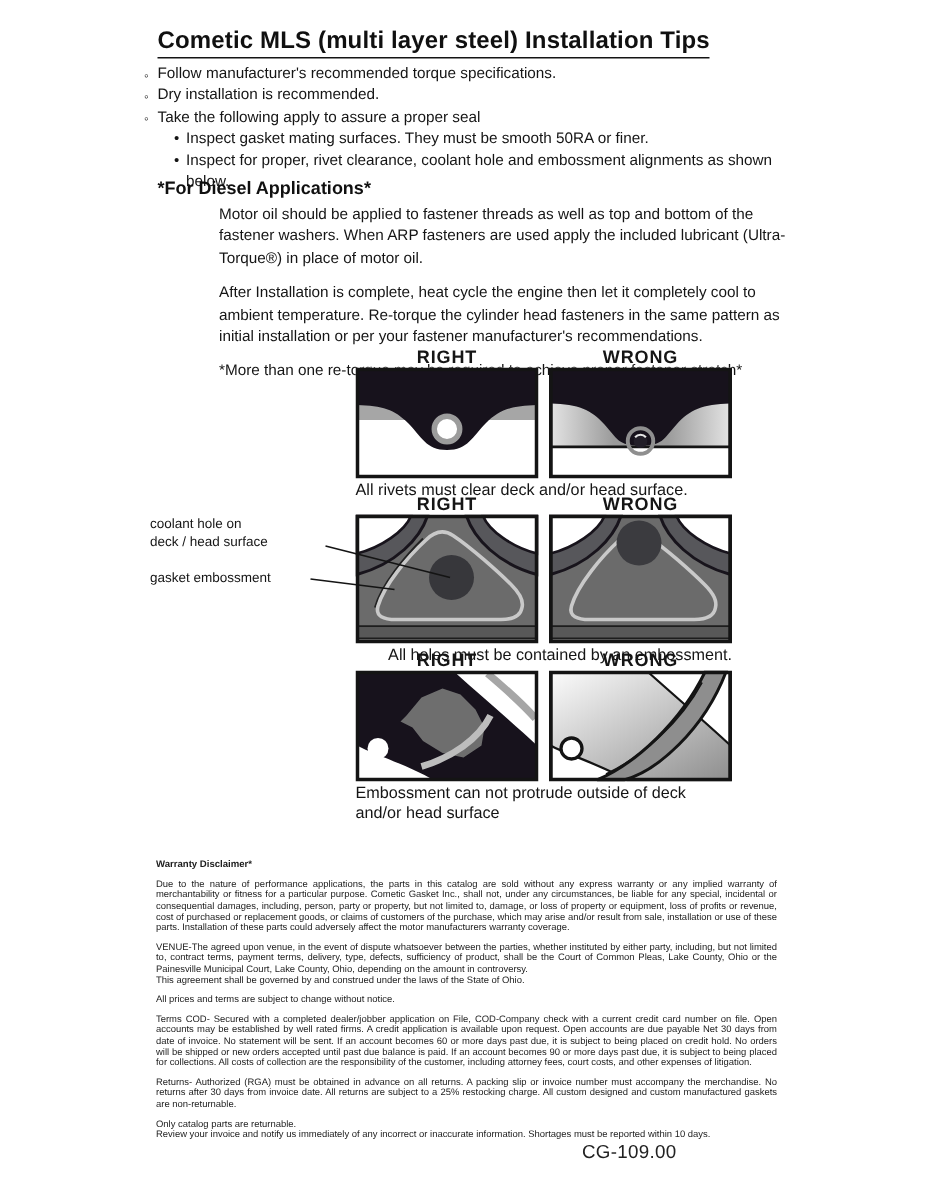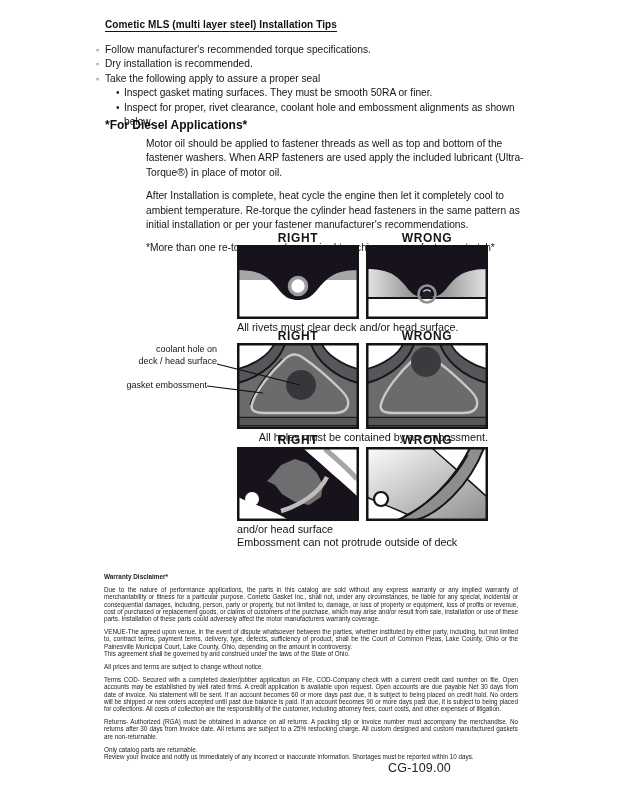--- a/index.html
+++ b/index.html
@@ -4,21 +4,21 @@
 <style>
   * { margin:0; padding:0; box-sizing:border-box; }
   html,body { background:#ffffff; }
   body {
     width:618px; height:800px; position:relative; overflow:hidden;
     font-family:"Liberation Sans", sans-serif; color:#141414;
   }
   .abs { position:absolute; }
 
   .title {
-    left:105px; top:19px; font-size:10px; font-weight:bold;
+    left:105px; top:19px; font-size:16px; font-weight:bold;
     border-bottom:1.6px solid #141414; padding-bottom:1px; letter-spacing:0.1px;
     color:#101010;
   }
 
   .bullets { left:96px; top:43px; font-size:10.2px; line-height:14.4px; color:#151515; width:440px; }
   .b-row { display:flex; }
   .b-m { width:9px; flex:0 0 9px; font-size:9px; line-height:14.4px; }
   .b-row.sub { padding-left:20px; }
   .b-row.sub .b-m { width:8px; flex:0 0 8px; font-size:10px; }
 
@@ -29,21 +29,21 @@
 
   .dg-label { width:122px; text-align:center; font-size:12px; letter-spacing:0.6px; color:#151515;font-weight:bold; }
   .panel { width:122px; height:74px; }
   .panel2 { width:122px; height:86px; }
   svg.diagram { display:block; }
 
   .cap { font-size:10.8px; color:#151515; }
   .cap2 { width:251px; text-align:right; }
   .cap3 { line-height:13px; }
 
-  .ann { text-align:right; font-size:9px; line-height:11.5px; color:#151515; }
+  .ann { text-align:left; font-size:9px; line-height:11.5px; color:#151515; }
   .leader { pointer-events:none; z-index:4; }
 
   .legal { left:104px; top:573px; width:414px; font-size:6.3px; line-height:7.2px; color:#1c1c1c; }
   .legal-h { font-weight:bold; font-size:6.4px; }
   .lp { margin-top:6px; }
   .lp.j { text-align:justify; }
   .lp.nm { margin-top:0; }
 
   .docnum { left:388px; top:761px; font-size:12.5px; color:#222222; letter-spacing:0.2px; }
 </style>
@@ -196,22 +196,22 @@
     <rect x="0" y="0" width="122" height="74" fill="#ffffff"></rect>
     <path d="M1,1 L66,1 C85,18 106,36 121,50 L121,73 L52,73 C35,63 12,56 1,50 Z" fill="url(#gw3)" stroke="#141414" stroke-width="1.5"></path>
     <path d="M32,73 C58,62 88,34 104,1 L118,1 C103,40 72,67 50,73 Z" fill="#8e8e8e" stroke="#141414" stroke-width="2"></path>
     <path d="M38,69 C62,58 88,34 102,8" fill="none" stroke="#141414" stroke-width="1.2"></path>
     <circle cx="15" cy="52" r="7" fill="#ffffff" stroke="#141414" stroke-width="2.2"></circle>
     <rect x="1.25" y="1.25" width="119.5" height="71.5" fill="none" stroke="#141414" stroke-width="2.5"></rect>
   </svg>
 </div>
 
 <div class="abs cap cap3" style="left:237px; top:523px; width:300px;">
+  <div>Embossment can not protrude outside of deck</div>
   <div>and/or head surface</div>
-  <div>Embossment can not protrude outside of deck</div>
 </div>
 
 <div class="abs legal">
   <div class="legal-h">Warranty Disclaimer*</div>
   <p class="lp j">Due to the nature of performance applications, the parts in this catalog are sold without any express warranty or any implied warranty of merchantability or fitness for a particular purpose.  Cometic Gasket Inc., shall not, under any circumstances, be liable for any special, incidental or consequential damages, including, person, party or property, but not limited to, damage, or loss of property or equipment, loss of profits or revenue, cost of purchased or replacement goods, or claims of customers of the purchase, which may arise and/or result from sale, installation or use of these parts.  Installation of these parts could adversely affect the motor manufacturers warranty coverage.</p>
   <p class="lp j">VENUE-The agreed upon venue, in the event of dispute whatsoever between the parties, whether instituted by either party, including, but not limited to, contract terms, payment terms, delivery, type, defects, sufficiency of product, shall be the Court of Common Pleas, Lake County, Ohio or the Painesville Municipal Court, Lake County, Ohio, depending on the amount in controversy.</p>
   <p class="lp nm">This agreement shall be governed by and construed under the laws of the State of Ohio.</p>
   <p class="lp">All prices and terms are subject to change without notice.</p>
   <p class="lp j">Terms COD- Secured with a completed dealer/jobber application on File, COD-Company check with a current credit card number on file.  Open accounts may be established by well rated firms.  A credit application is available upon request.  Open accounts are due payable Net 30 days from date of invoice.  No statement will be sent.  If an account becomes 60 or more days past due, it is subject to being placed on credit hold.  No orders will be shipped or new orders accepted until past due balance is paid.  If an account becomes 90 or more days past due, it is subject to being placed for collections.  All costs of collection are the responsibility of the customer, including attorney fees, court costs, and other expenses of litigation.</p>
   <p class="lp j">Returns- Authorized (RGA) must be obtained in advance on all returns.  A packing slip or invoice number must accompany the merchandise.  No returns after 30 days from invoice date.  All returns are subject to a 25% restocking charge.  All custom designed and custom manufactured gaskets are non-returnable.</p>

